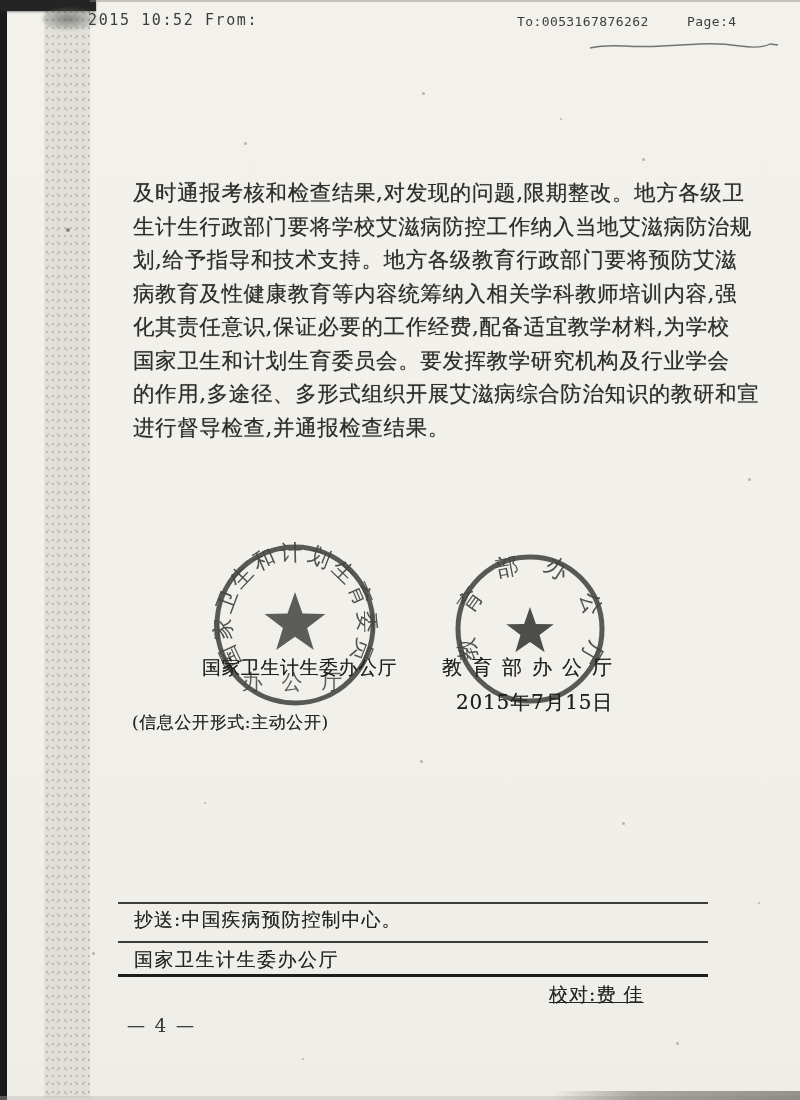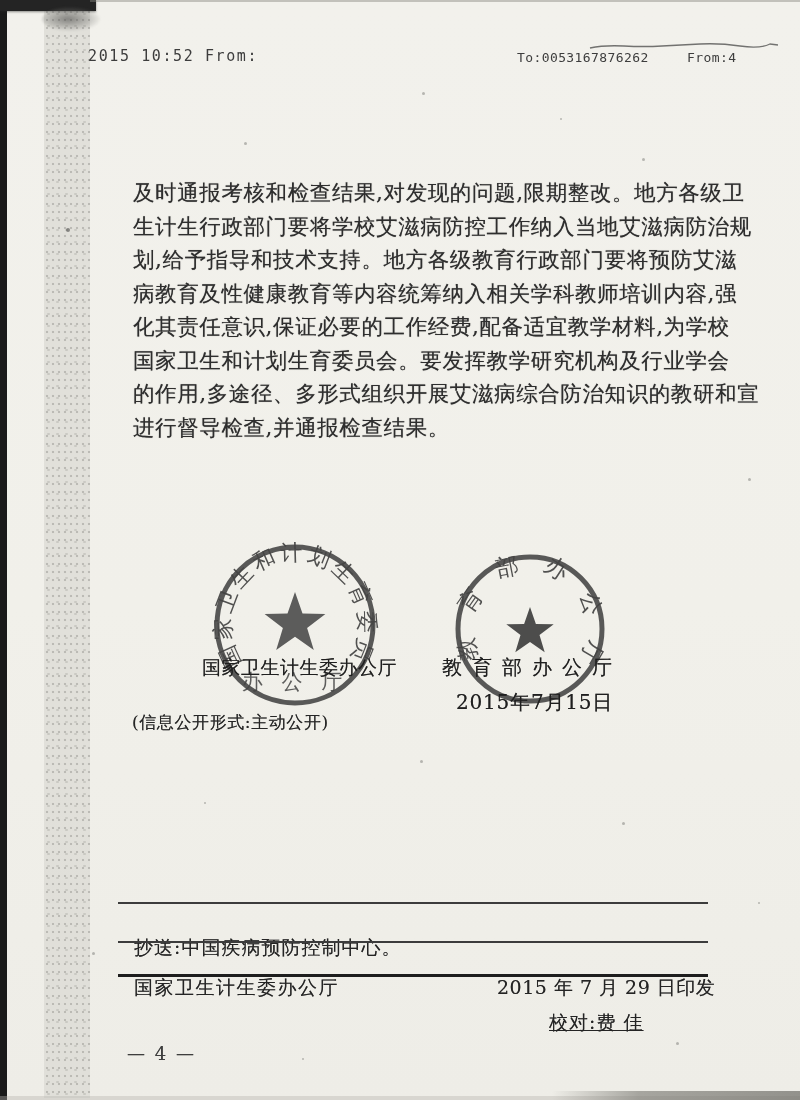--- a/index.html
+++ b/index.html
@@ -21,60 +21,60 @@
     background-size:6px 8px,9px 12px;opacity:.75;
   }
   .fax-smudge{left:42px;top:7px;width:58px;height:24px;border-radius:50%;
     background:radial-gradient(ellipse at 45% 50%, rgba(70,70,68,.6), rgba(120,120,116,.25) 55%, transparent 75%);
     filter:blur(1px);}
   .bottom-shadow{left:552px;top:1091px;width:248px;height:9px;
     background:linear-gradient(90deg, rgba(140,139,133,0), rgba(128,127,121,.65) 35%, rgba(116,115,109,.75));}
   .bottom-line{left:0;top:1096px;width:800px;height:4px;background:rgba(182,181,175,.4);}
   .sp{position:absolute;width:3px;height:3px;border-radius:50%;background:rgba(85,85,82,.38);}
   
-  .fax{font-family:"DejaVu Sans Mono","Liberation Mono",monospace;color:#3d3d3d;white-space:nowrap;margin-top:36px;}
+  .fax{font-family:"DejaVu Sans Mono","Liberation Mono",monospace;color:#3d3d3d;white-space:nowrap;}
   .fax-from{left:88px;top:11px;font-size:15px;letter-spacing:1.6px;}
   .fax-to{left:517px;top:14px;font-size:13px;letter-spacing:.4px;}
   .fax-page{left:687px;top:14px;font-size:13px;letter-spacing:.4px;}
   
   .doc-body{left:133px;top:176px;width:595px;color:#2e2e2e;
     font-size:21.5px;line-height:33.5px;letter-spacing:.6px;
     text-shadow:0 0 .7px rgba(46,46,46,.65);white-space:nowrap;}
   
   .seal{opacity:.95;}
   .typed{color:#1f1f1f;white-space:nowrap;text-shadow:0 0 .6px rgba(30,30,30,.6);}
   .typed1{left:202px;top:655px;font-size:19px;letter-spacing:.5px;}
   .typed2{left:442px;top:654px;font-size:20px;letter-spacing:10px;}
   .typed-date{left:456px;top:681px;font-size:20px;letter-spacing:.8px;margin-top:8px;}
   .disclosure{left:132px;top:711px;font-size:17px;letter-spacing:.6px;color:#262626;
     text-shadow:0 0 .6px rgba(35,35,35,.6);white-space:nowrap;}
   
   .rule{left:118px;width:590px;height:2px;background:#3c3c3c;}
   .rule-thick{left:118px;width:590px;height:3px;background:#1d1d1d;}
-  .ftext{color:#242424;white-space:nowrap;text-shadow:0 0 .6px rgba(35,35,35,.55);margin-top:28px;}
+  .ftext{color:#242424;white-space:nowrap;text-shadow:0 0 .6px rgba(35,35,35,.55);}
   .cc{left:134px;top:907px;font-size:19px;letter-spacing:1px;}
   .issuer{left:134px;top:947px;font-size:19px;letter-spacing:1.5px;}
   .pdate{left:497px;top:947px;font-size:19px;letter-spacing:.5px;}
   .proof{left:549px;top:982px;font-size:19px;letter-spacing:1px;text-decoration:underline;}
   .pagenum{left:127px;top:1015px;font-size:18px;letter-spacing:2px;color:#3e3e3e;}
 </style>
 </head>
 <body>
 
 <div class="page">
 
   <div class="abs edge-left"></div>
   <div class="abs noise-band"></div>
   <div class="abs corner-tl"></div>
   <div class="abs top-line"></div>
   <div class="abs fax-smudge"></div>
 
   <div class="abs fax fax-from">2015 10:52 From:</div>
   <div class="abs fax fax-to">To:0053167876262</div>
-  <div class="abs fax fax-page">From:4</div>
+  <div class="abs fax fax-page">Page:4</div>
   <svg class="abs" style="left:588px;top:41px;" width="196" height="12">
     <path d="M2 7 q14 -3 34 -2 t38 0 t38 -2 t40 2 t30 -2 l8 1" stroke="#5c5c5a" stroke-width="1.3" fill="none" opacity=".85"></path>
   </svg>
 
   <div class="abs doc-body">
     <div>及时通报考核和检查结果,对发现的问题,限期整改。地方各级卫</div>
     <div>生计生行政部门要将学校艾滋病防控工作纳入当地艾滋病防治规</div>
     <div>划,给予指导和技术支持。地方各级教育行政部门要将预防艾滋</div>
     <div>病教育及性健康教育等内容统筹纳入相关学科教师培训内容,强</div>
     <div>化其责任意识,保证必要的工作经费,配备适宜教学材料,为学校</div>
@@ -109,21 +109,20 @@
   <div class="abs typed typed1">国家卫生计生委办公厅</div>
   <div class="abs typed typed2">教育部办公厅</div>
   <div class="abs typed typed-date">2015年7月15日</div>
 
   <div class="abs disclosure">(信息公开形式:主动公开)</div>
 
   <div class="abs rule" style="top:902px;"></div>
   <div class="abs ftext cc">抄送:中国疾病预防控制中心。</div>
   <div class="abs rule" style="top:941px;"></div>
   <div class="abs ftext issuer">国家卫生计生委办公厅</div>
-  <div class="abs ftext pdate">2015 年 7 月 29 日印发</div>
   <div class="abs rule-thick" style="top:974px;"></div>
   <div class="abs ftext proof">校对:费  佳</div>
   <div class="abs ftext pagenum">— 4 —</div>
 
   <div class="sp" style="left:422px;top:92px;"></div>
   <div class="sp" style="left:642px;top:158px;"></div>
   <div class="sp" style="left:702px;top:252px;width:2px;height:2px;"></div>
   <div class="sp" style="left:66px;top:228px;width:4px;height:4px;background:rgba(60,60,58,.55);"></div>
   <div class="sp" style="left:748px;top:478px;"></div>
   <div class="sp" style="left:420px;top:760px;"></div>

